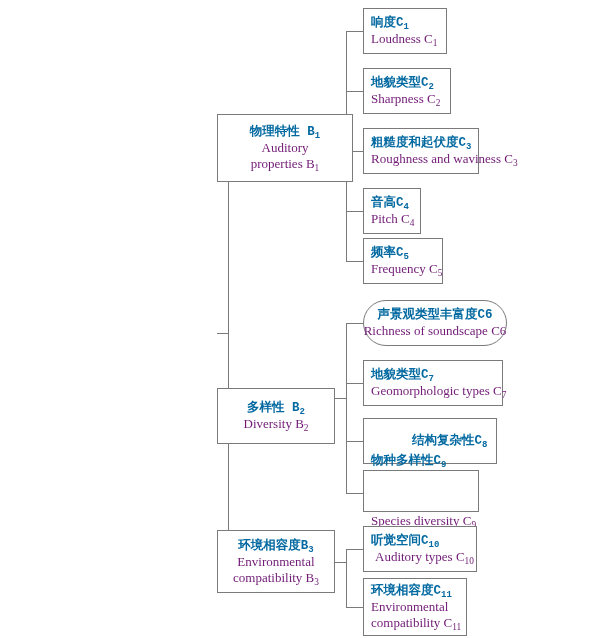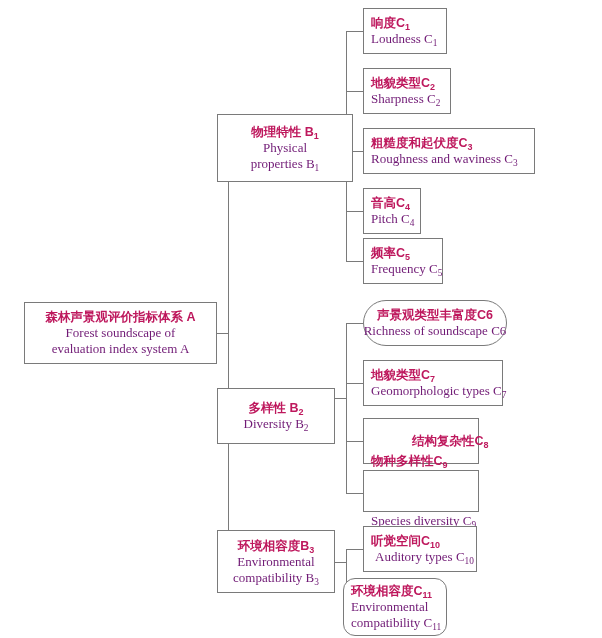--- a/index.html
+++ b/index.html
@@ -19,25 +19,25 @@
     position: absolute;
     box-sizing: border-box;
     border: 1px solid #7a7a7a;
     background: #ffffff;
     display: flex;
     flex-direction: column;
     justify-content: center;
     z-index: 3;
   }
   .node .cn {
-    font-family: Liberation Sans, sans-serif;
+    font-family: Liberation Mono, monospace;
     font-weight: bold;
     font-size: 12.5px;
     line-height: 1.28;
-    color: #be185d;
+    color: #0369a1;
     white-space: nowrap;
   }
   .node .en {
     font-family: "Liberation Serif", "DejaVu Serif", serif;
     font-size: 13px;
     line-height: 1.22;
     color: #701a75;
     white-space: nowrap;
   }
   .node sub {
@@ -60,29 +60,29 @@
   
   #b1 { left: 217px; top: 114px; width: 136px; height: 68px; }
   #b2 { left: 217px; top: 388px; width: 118px; height: 56px; justify-content: center; }
   #b3 { left: 217px; top: 530px; width: 118px; height: 63px; }
   #b1 .cn, #b2 .cn, #b3 .cn { font-size: 12.5px; }
   #b1 .en, #b2 .en, #b3 .en { font-size: 13px; }
 
   
   #c1  { left: 363px; top: 8px;   width: 84px;  height: 46px; }
   #c2  { left: 363px; top: 68px;  width: 88px;  height: 46px; }
-  #c3  { left: 363px; top: 128px; width: 172px; height: 46px; justify-content: center; }
+  #c3  { left: 363px; top: 128px; width: 116px; height: 46px; justify-content: center; }
   #c4  { left: 363px; top: 188px; width: 58px;  height: 46px; }
   #c5  { left: 363px; top: 238px; width: 80px;  height: 46px; }
   #c6  { left: 363px; top: 300px; width: 144px; height: 46px; border-radius: 23px; }
   #c7  { left: 363px; top: 360px; width: 140px; height: 46px; }
-  #c8  { left: 363px; top: 418px; width: 116px; height: 46px; padding-left: 48px; }
+  #c8  { left: 363px; top: 418px; width: 134px; height: 46px; padding-left: 48px; }
   #c9  { left: 363px; top: 470px; width: 116px; height: 42px; gap: 44px; }
   #c10 { left: 363px; top: 526px; width: 114px; height: 46px; }
-  #c11 { left: 343px; top: 578px; width: 104px; height: 58px; border-radius: 12px; }
+  #c11 { left: 363px; top: 578px; width: 104px; height: 58px; }
 
   .node.c .cn { font-size: 12.5px; }
   .node.c .en { font-size: 13px; }
 
   
   .line { position: absolute; background: #7a7a7a; z-index: 1; }
   .vline { width: 1px; }
   .hline { height: 1px; }
 </style>
 </head>
@@ -109,29 +109,24 @@
   <div class="line hline" style="left:346px; top:323px; width:17px;"></div>
   <div class="line hline" style="left:346px; top:383px; width:17px;"></div>
   <div class="line hline" style="left:346px; top:441px; width:17px;"></div>
   <div class="line hline" style="left:346px; top:493px; width:17px;"></div>
 
   <div class="line hline" style="left:335px; top:562px; width:12px;"></div>
   <div class="line vline" style="left:346px; top:549px; height:58px;"></div>
   <div class="line hline" style="left:346px; top:549px; width:17px;"></div>
   <div class="line hline" style="left:346px; top:607px; width:17px;"></div>
 
-  <div class="node center" id="root">
-    <div class="cn">森林声景观评价指标体系  A</div>
-    <div class="en">Forest soundscape of</div>
-    <div class="en">evaluation index system  A</div>
-  </div>
 
   <div class="node center" id="b1">
     <div class="cn"><span>物理特性  B</span><sub>1</sub></div>
-    <div class="en">Physical</div>
+    <div class="en">Auditory</div>
     <div class="en"><span>properties B</span><sub>1</sub></div>
   </div>
 
   <div class="node center" id="b2">
     <div class="cn"><span>多样性  B</span><sub>2</sub></div>
     <div class="en"><span>Diversity B</span><sub>2</sub></div>
   </div>
 
   <div class="node center" id="b3">
     <div class="cn"><span>环境相容度B</span><sub>3</sub></div>

